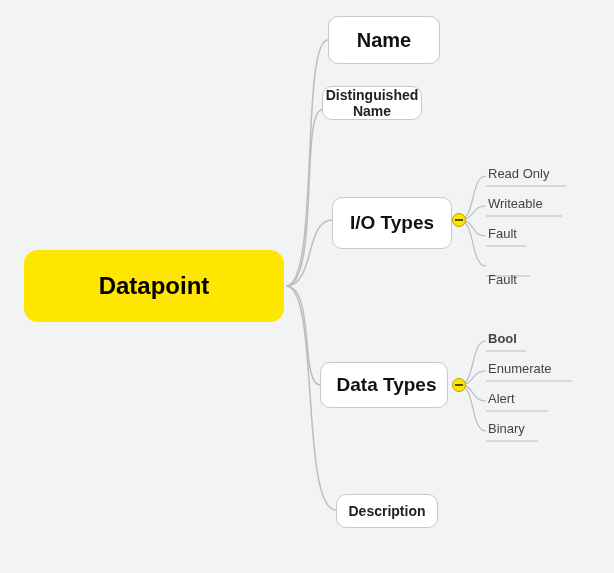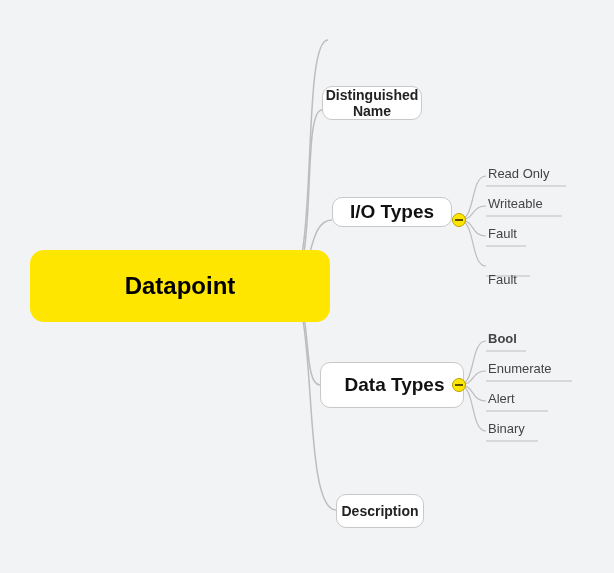--- a/index.html
+++ b/index.html
@@ -100,40 +100,43 @@
     <path d="M 459 385 C 476 385 470 371 486 371" stroke="#bdbdbd" fill="none" stroke-width="1.2"></path>
     <path d="M 459 385 C 476 385 470 401 486 401" stroke="#bdbdbd" fill="none" stroke-width="1.2"></path>
     <path d="M 459 385 C 476 385 470 431 486 431" stroke="#bdbdbd" fill="none" stroke-width="1.2"></path>
 
     <line x1="486" y1="351" x2="526" y2="351" stroke="#bdbdbd" stroke-width="1"></line>
     <line x1="486" y1="381" x2="572" y2="381" stroke="#bdbdbd" stroke-width="1"></line>
     <line x1="486" y1="411" x2="548" y2="411" stroke="#bdbdbd" stroke-width="1"></line>
     <line x1="486" y1="441" x2="538" y2="441" stroke="#bdbdbd" stroke-width="1"></line>
   </svg>
 
-  <div class="root" style="left:30px; top:250px; width:300px; height:72px;">
+  <div class="root" style="left:24px; top:250px; width:260px; height:72px;">
     <span>Datapoint</span>
   </div>
 
+  <div class="node big-text" style="left:328px; top:16px; width:112px; height:48px;">
+    <span>Name</span>
+  </div>
 
   <div class="node small-text" style="left:322px; top:86px; width:100px; height:34px;">
     <span>Distinguished Name</span>
   </div>
 
-  <div class="node mid-text" style="left:332px; top:197px; width:120px; height:30px;">
+  <div class="node mid-text" style="left:332px; top:197px; width:120px; height:52px;">
     <span>I/O Types</span>
   </div>
   <div class="toggle" style="left:452px; top:213px;"></div>
 
-  <div class="node mid-text" style="left:320px; top:362px; width:144px; height:46px;padding-left:11px;">
+  <div class="node mid-text" style="left:320px; top:362px; width:128px; height:46px;padding-left:11px;">
     <span>Data Types</span>
   </div>
   <div class="toggle" style="left:452px; top:378px;"></div>
 
-  <div class="node small-text" style="left:336px; top:494px; width:88px; height:34px;">
+  <div class="node small-text" style="left:336px; top:494px; width:102px; height:34px;">
     <span>Description</span>
   </div>
 
   <div class="leaf" style="left:488px; top:166px;">
     <span>Read Only</span>
   </div>
   <div class="leaf" style="left:488px; top:196px;align-items:flex-end;">
     <span>Writeable</span>
   </div>
   <div class="leaf" style="left:488px; top:226px;">

